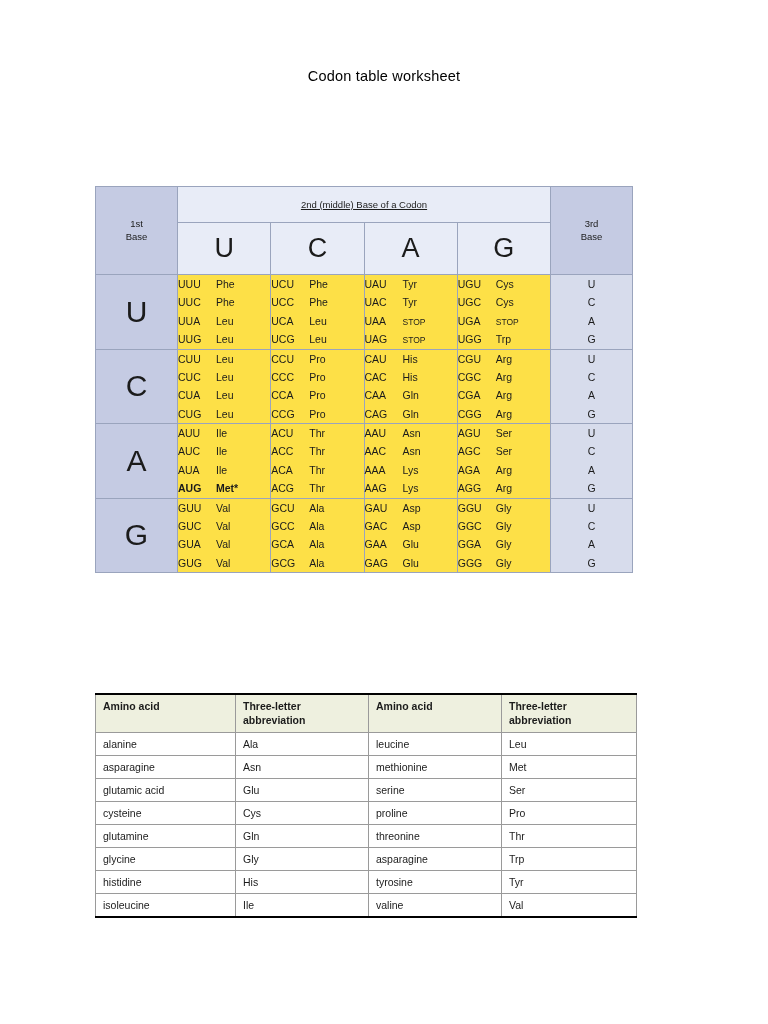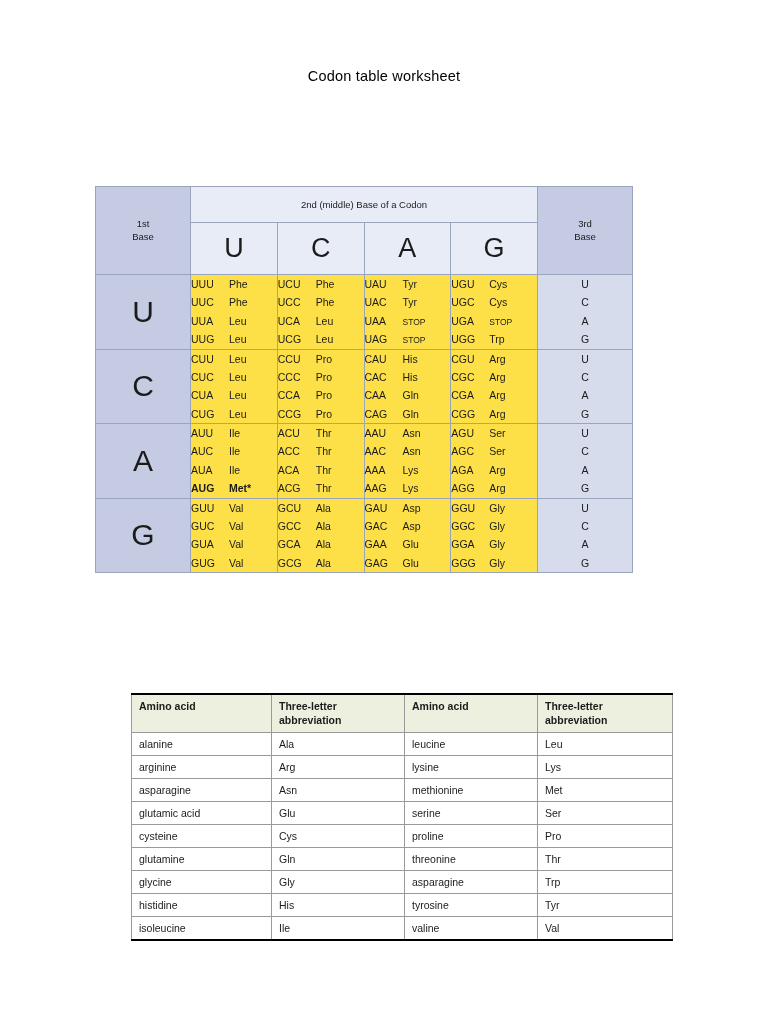--- a/index.html
+++ b/index.html
@@ -39,28 +39,29 @@
     border: 1px solid #9aa4bd;
     padding: 0;
     vertical-align: middle;
   }
   .hdr-1st, .hdr-3rd {
     background: #c5cbe3;
     text-align: center;
     font-size: 9.5px;
     line-height: 1.35;
     color: #1b1b1b;
-    width: 95px;
+    width: 82px;
   }
   .hdr-mid-top {
     background: #e8ecf7;
     text-align: center;
     font-size: 9.5px;
     height: 36px;
     color: #1b1b1b;
+    text-decoration: underline;
   }
   .hdr-mid-letter {
     background: #e8ecf7;
     text-align: center;
     font-size: 27px;
     height: 52px;
     color: #1b1b1b;
     font-weight: normal;
   }
   .rowlabel {
@@ -93,21 +94,20 @@
   .aa-wrap {
     position: absolute;
     left: 95px;
     top: 625px;
     width: 541px;
   }
   table.aatable {
     border-collapse: collapse;
     width: 541px;
     table-layout: fixed;
-    margin-left: 36px;
   }
   table.aatable td {
     border-left: 1px solid #9a9a9a;
     border-right: 1px solid #9a9a9a;
     border-bottom: 1px solid #9a9a9a;
     font-size: 10.5px;
     padding: 5px 7px;
     height: 18px;
     color: #1b1b1b;
   }
@@ -311,26 +311,20 @@
             <div>abbreviation</div>
           </td>
         </tr>
         <tr>
           <td>alanine</td>
           <td>Ala</td>
           <td>leucine</td>
           <td>Leu</td>
         </tr>
         <tr>
-          <td>arginine</td>
-          <td>Arg</td>
-          <td>lysine</td>
-          <td>Lys</td>
-        </tr>
-        <tr>
           <td>asparagine</td>
           <td>Asn</td>
           <td>methionine</td>
           <td>Met</td>
         </tr>
         <tr>
           <td>glutamic acid</td>
           <td>Glu</td>
           <td>serine</td>
           <td>Ser</td>

